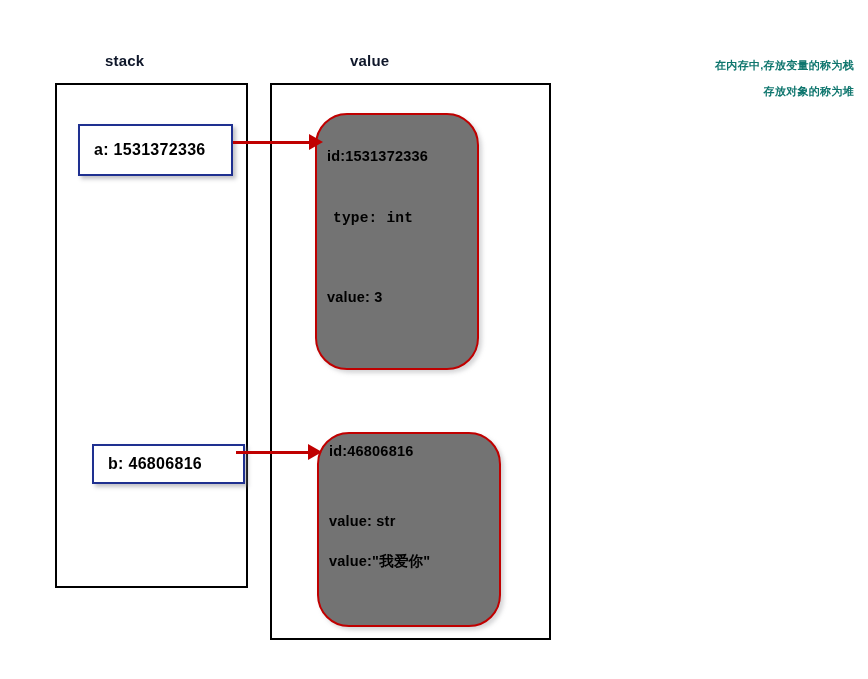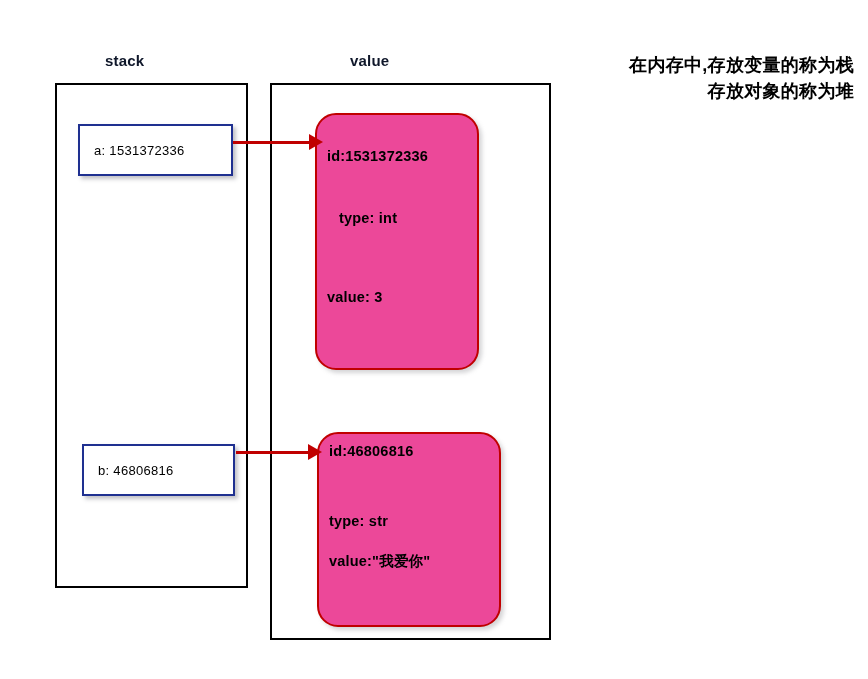--- a/index.html
+++ b/index.html
@@ -34,47 +34,47 @@
   .stack-var{
     position:absolute;
     box-sizing:border-box;
     background:#ffffff;
     border:2px solid #1F3090;
     box-shadow:3px 3px 4px rgba(120,120,130,0.45);
     display:flex;align-items:center;
     padding-left:14px;
   }
   .stack-var span{
-    font-size:13px;font-weight:normal;color:#000000;
+    font-size:16px;font-weight:bold;color:#000000;
     white-space:nowrap;letter-spacing:0.3px;
   }
   #stack-var-a{left:78px;top:124px;width:155px;height:52px;}
-  #stack-var-b{left:82px;top:444px;width:153px;height:52px;}
+  #stack-var-b{left:92px;top:444px;width:153px;height:40px;}
 
   
   .heap-obj{
     position:absolute;
     box-sizing:border-box;
-    background:#ec4899;
+    background:#737373;
     border:2.2px solid #C00000;
-    border-radius:21px;
+    border-radius:32px;
     box-shadow:3px 3px 4px rgba(150,150,155,0.40);
   }
   #heap-obj-1{left:315px;top:113px;width:164px;height:257px;}
   #heap-obj-2{left:317px;top:432px;width:184px;height:195px;}
 
   .heap-line{
     position:absolute;
     font-size:14.5px;font-weight:bold;color:#000000;
     white-space:nowrap;letter-spacing:0.2px;
   }
 
   
   #obj1-id   {left:10px;top:33px;}
-  #obj1-type {left:22px;top:95px;}
+  #obj1-type {left:16px;top:95px;font-family:Liberation Mono, monospace;}
   #obj1-value{left:10px;top:174px;}
 
   
   #obj2-id   {left:10px;top:9px;}
   #obj2-type {left:10px;top:79px;}
   #obj2-value{left:10px;top:118px;}
 
   
   .arrow{position:absolute;}
   .arrow-line{
@@ -95,21 +95,21 @@
   #arrow-b{left:236px;top:444px;width:87px;height:16px;}
   #arrow-b .arrow-line{width:74px;}
   #arrow-b .arrow-head{left:72px;}
 
   
   #annotation{
     position:absolute;left:596px;top:52px;width:258px;
     text-align:right;
   }
   #annotation div{
-    font-size:18px;font-weight:bold;color:#000000;
+    font-size:11px;font-weight:bold;color:#0f766e;
     line-height:26px;white-space:nowrap;letter-spacing:0.3px;
   }
 </style>
 </head>
 <body>
 
 <div class="canvas">
 
   <div class="col-label" id="label-stack">stack</div>
   <div class="col-label" id="label-heap">value</div>
@@ -127,21 +127,21 @@
   </div>
 
   <div class="heap-obj" id="heap-obj-1">
     <div class="heap-line" id="obj1-id">id:1531372336</div>
     <div class="heap-line" id="obj1-type">type: int</div>
     <div class="heap-line" id="obj1-value">value:  3</div>
   </div>
 
   <div class="heap-obj" id="heap-obj-2">
     <div class="heap-line" id="obj2-id">id:46806816</div>
-    <div class="heap-line" id="obj2-type">type: str</div>
+    <div class="heap-line" id="obj2-type">value: str</div>
     <div class="heap-line" id="obj2-value">value:"我爱你"</div>
   </div>
 
   <div class="arrow" id="arrow-a">
     <div class="arrow-line"></div>
     <div class="arrow-head"></div>
   </div>
 
   <div class="arrow" id="arrow-b">
     <div class="arrow-line"></div>

